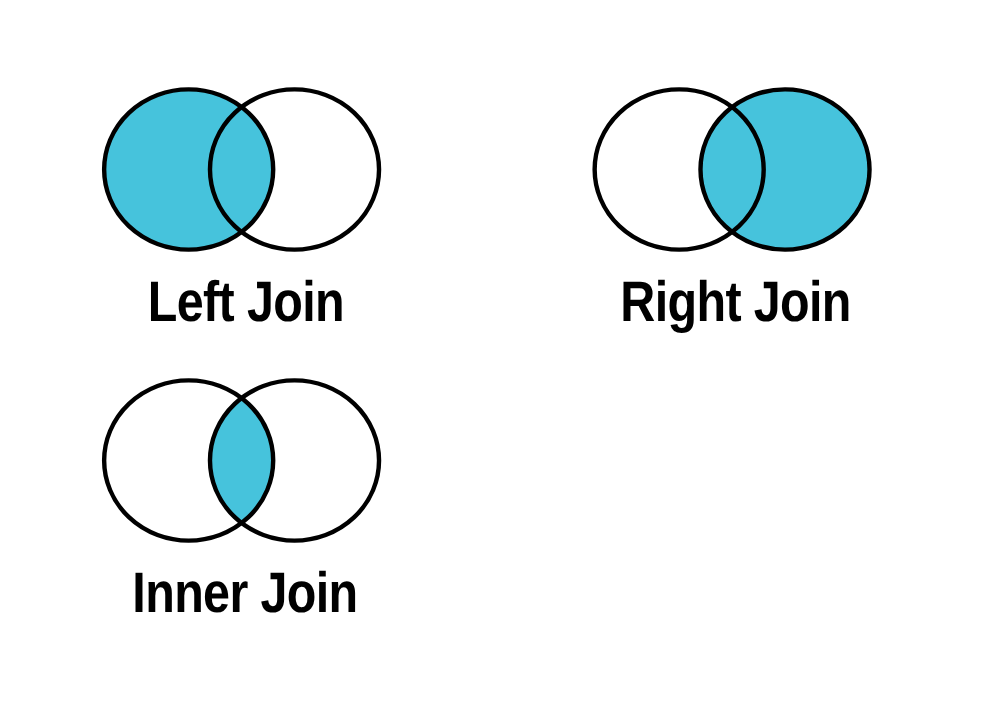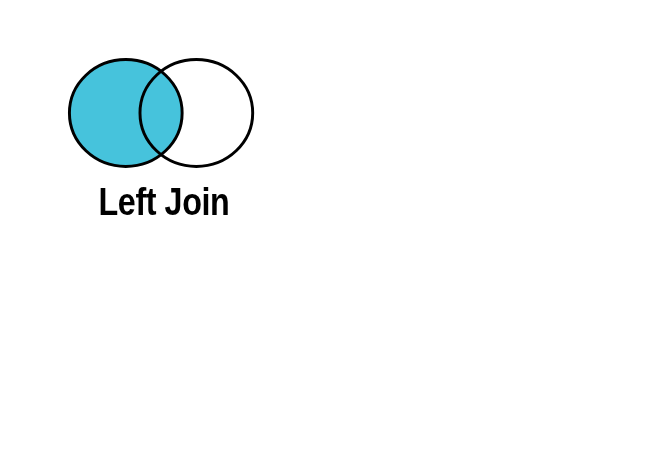--- a/index.html
+++ b/index.html
@@ -55,16 +55,46 @@
       </defs>
       <ellipse class="fill-left" cx="61" cy="61" rx="57.5" ry="54.5" fill="#46C3DC"></ellipse>
       <ellipse class="fill-right" cx="133" cy="61" rx="57.5" ry="54.5" fill="none"></ellipse>
       <ellipse class="fill-lens" cx="61" cy="61" rx="57.5" ry="54.5" clip-path="url(#lens-clip-0)" fill="#46C3DC"></ellipse>
       <ellipse class="outline" cx="61" cy="61" rx="57.5" ry="54.5" fill="none" stroke-width="3" stroke="#000000"></ellipse>
       <ellipse class="outline" cx="133" cy="61" rx="57.5" ry="54.5" fill="none" stroke-width="3" stroke="#000000"></ellipse>
     </svg>
     <div class="label" style="color: rgb(0, 0, 0);">Left Join</div>
   </div>
 
+  <div class="cell row1">
+    <svg class="venn" viewBox="0 0 200 122" aria-hidden="true">
+      <defs>
+        <clipPath id="lens-clip-1">
+            <ellipse cx="133" cy="61" rx="57.5" ry="54.5"></ellipse>
+          </clipPath>
+      </defs>
+      <ellipse class="fill-left" cx="61" cy="61" rx="57.5" ry="54.5" fill="none"></ellipse>
+      <ellipse class="fill-right" cx="133" cy="61" rx="57.5" ry="54.5" fill="#46C3DC"></ellipse>
+      <ellipse class="fill-lens" cx="61" cy="61" rx="57.5" ry="54.5" clip-path="url(#lens-clip-1)" fill="#46C3DC"></ellipse>
+      <ellipse class="outline" cx="61" cy="61" rx="57.5" ry="54.5" fill="none" stroke-width="3" stroke="#000000"></ellipse>
+      <ellipse class="outline" cx="133" cy="61" rx="57.5" ry="54.5" fill="none" stroke-width="3" stroke="#000000"></ellipse>
+    </svg>
+    <div class="label" style="color: rgb(0, 0, 0);">Right Join</div>
+  </div>
 
+  <div class="cell row2">
+    <svg class="venn" viewBox="0 0 200 122" aria-hidden="true">
+      <defs>
+        <clipPath id="lens-clip-2">
+            <ellipse cx="133" cy="61" rx="57.5" ry="54.5"></ellipse>
+          </clipPath>
+      </defs>
+      <ellipse class="fill-left" cx="61" cy="61" rx="57.5" ry="54.5" fill="none"></ellipse>
+      <ellipse class="fill-right" cx="133" cy="61" rx="57.5" ry="54.5" fill="none"></ellipse>
+      <ellipse class="fill-lens" cx="61" cy="61" rx="57.5" ry="54.5" clip-path="url(#lens-clip-2)" fill="#46C3DC"></ellipse>
+      <ellipse class="outline" cx="61" cy="61" rx="57.5" ry="54.5" fill="none" stroke-width="3" stroke="#000000"></ellipse>
+      <ellipse class="outline" cx="133" cy="61" rx="57.5" ry="54.5" fill="none" stroke-width="3" stroke="#000000"></ellipse>
+    </svg>
+    <div class="label" style="color: rgb(0, 0, 0);">Inner Join</div>
+  </div>
 
 
 </div>
 
 </body></html>

